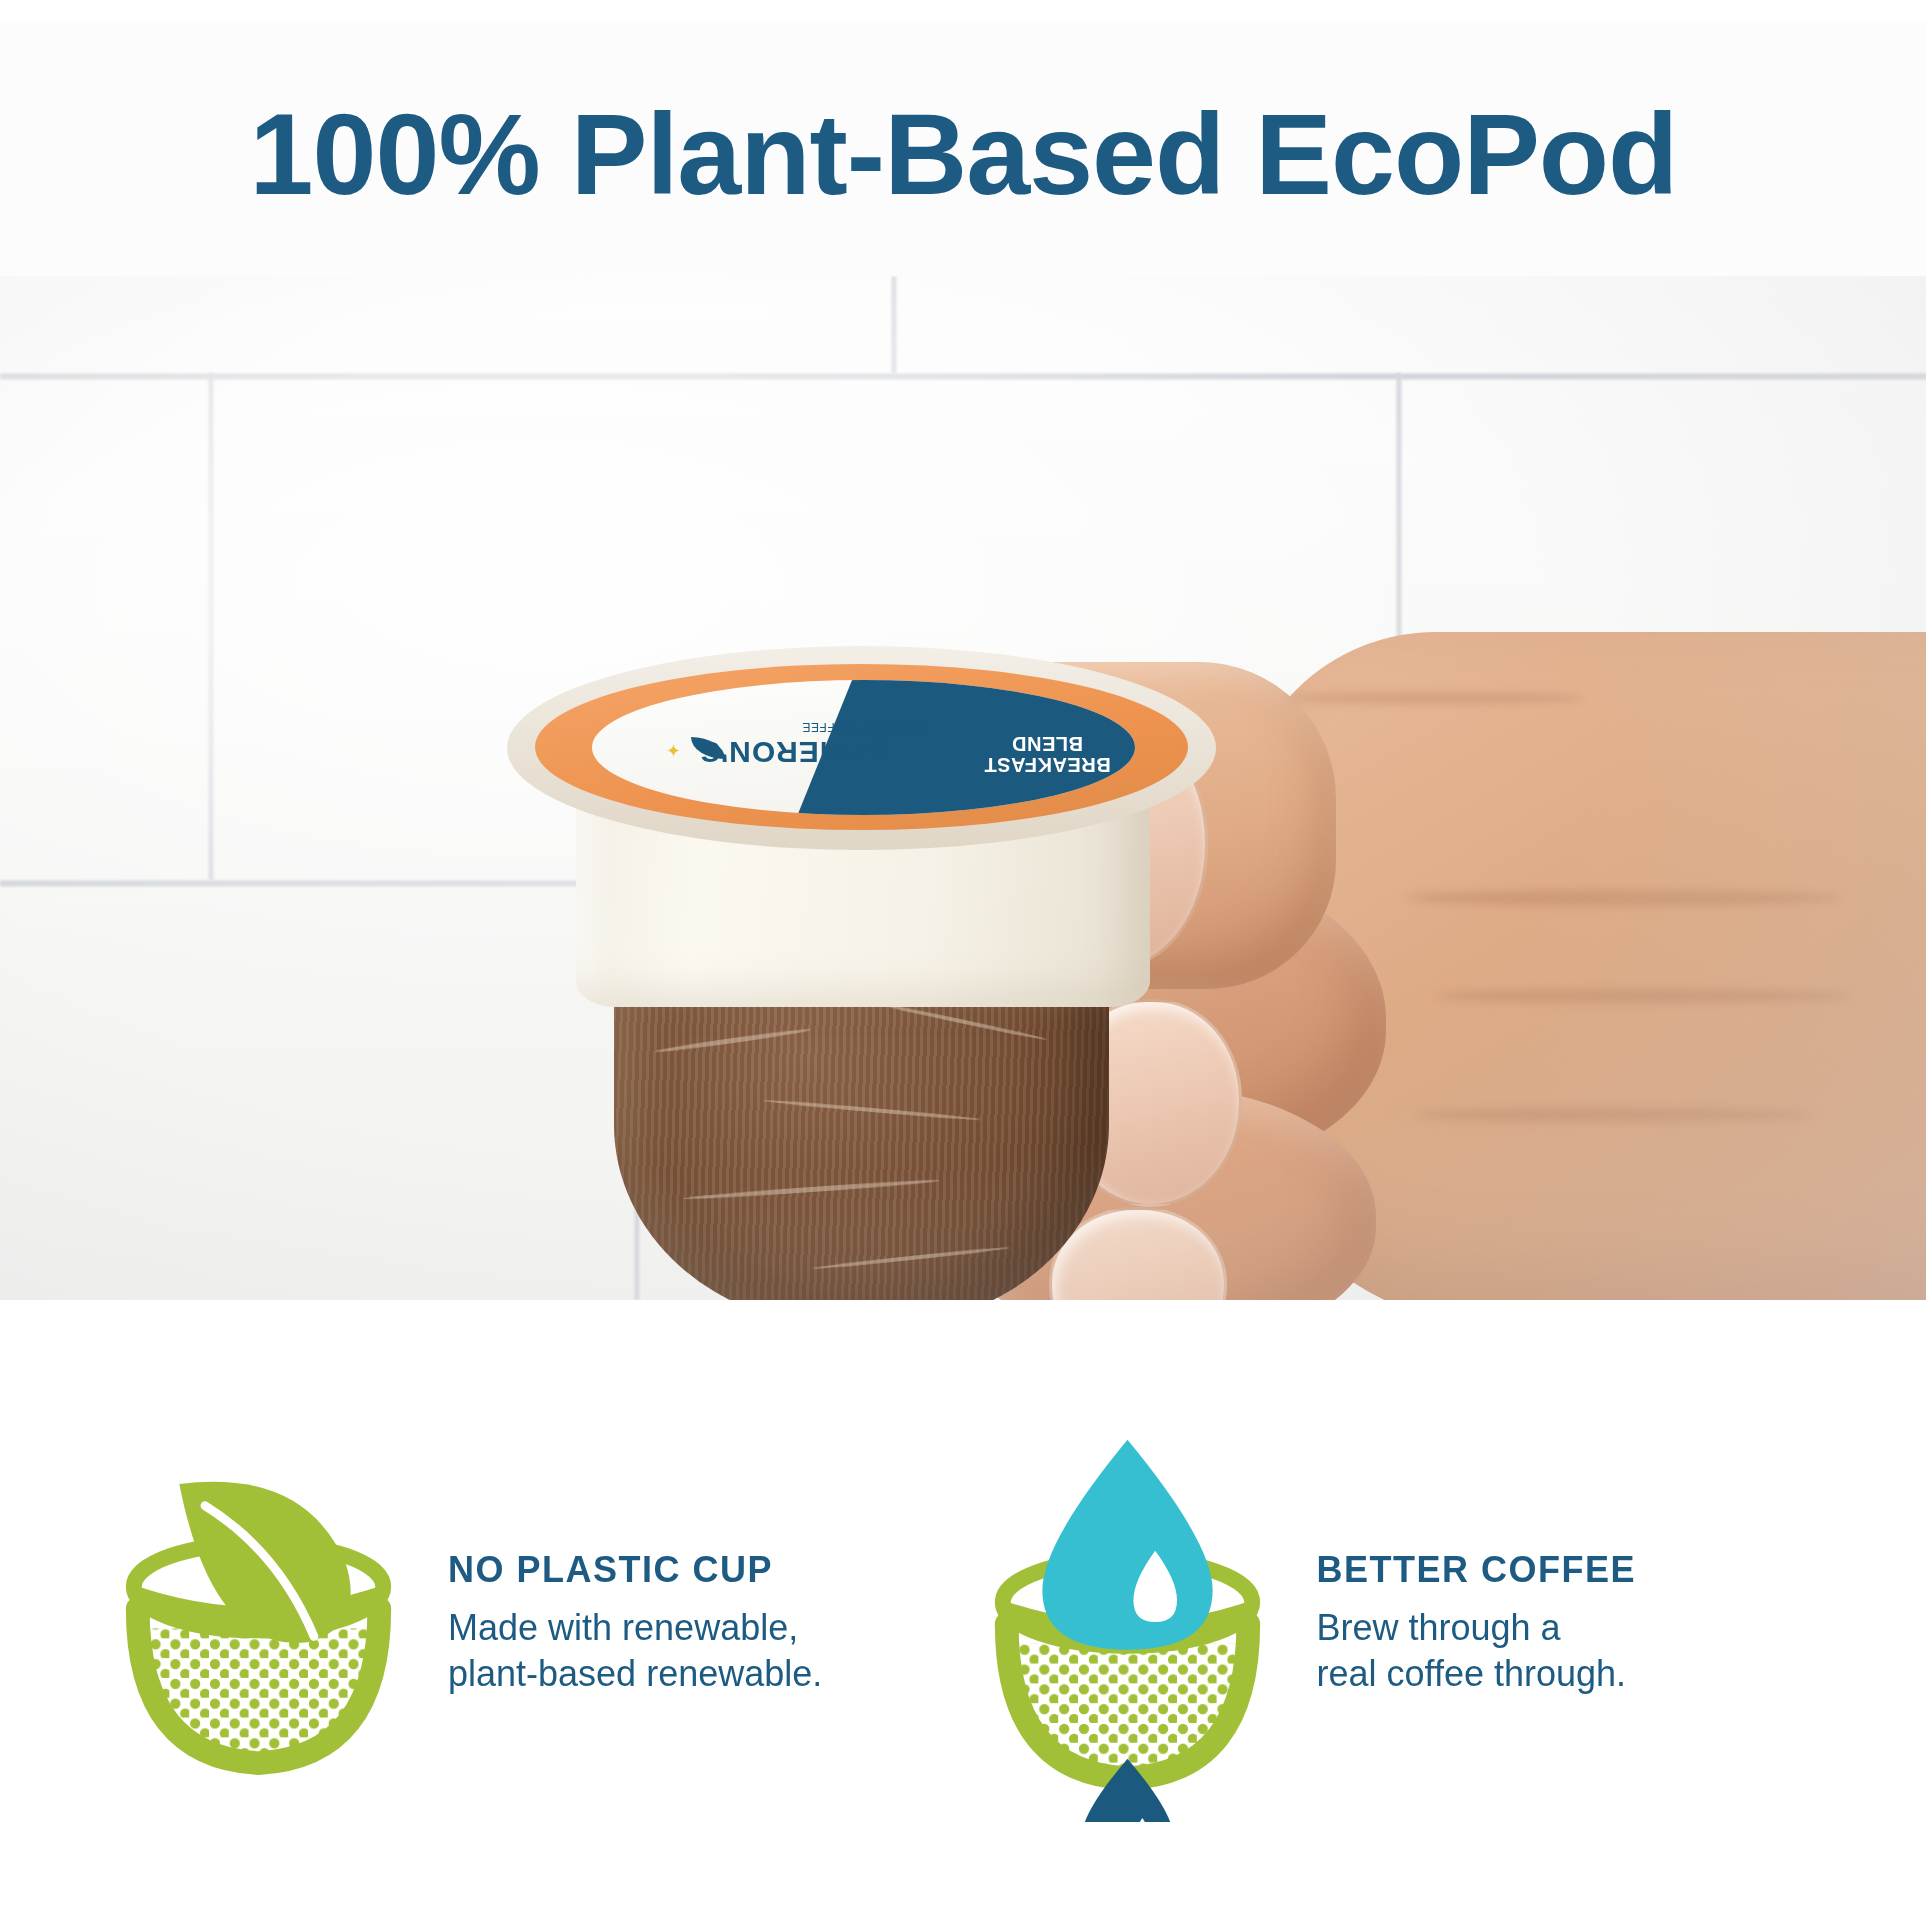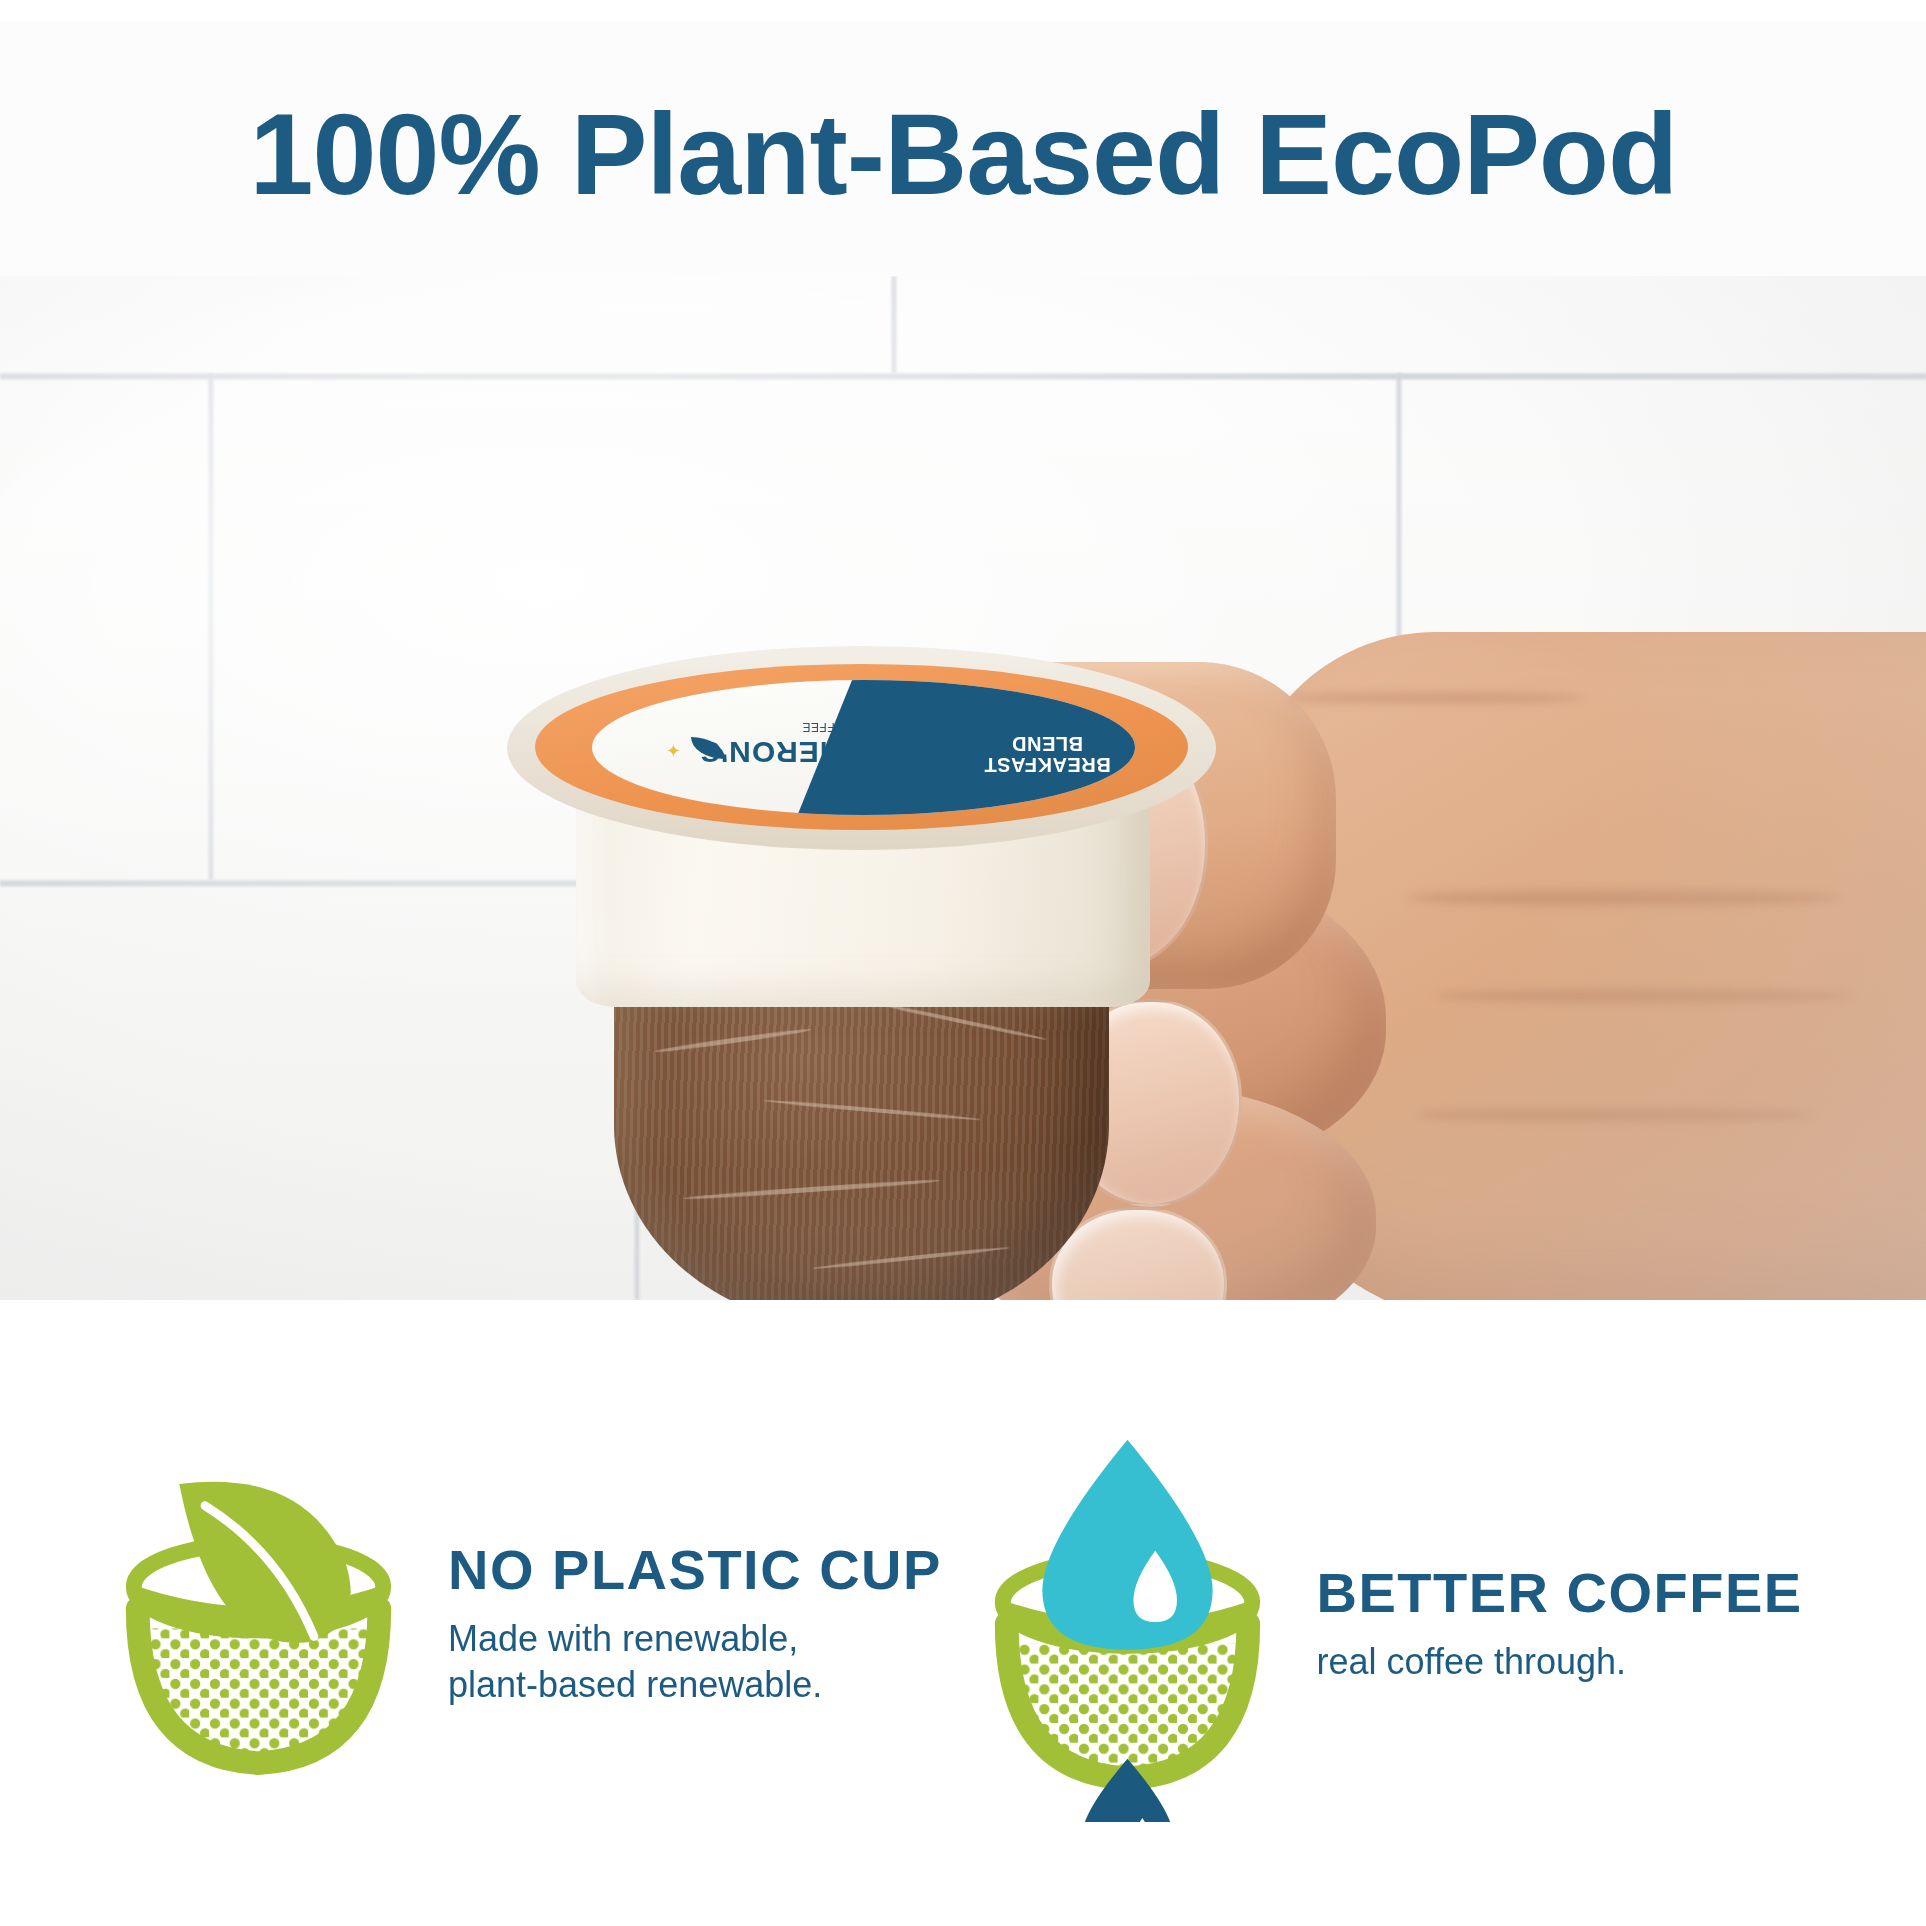--- a/index.html
+++ b/index.html
@@ -168,21 +168,21 @@
   .features {
     position:absolute; left:0; top:1279px; width:1927px; height:647px;
     background:#ffffff;
     display:flex; align-items:center;
     padding:0 95px;
   }
   .feature { display:flex; align-items:center; width:50%; }
   .feature-icon { width:327px; flex:0 0 327px; display:flex; align-items:center; justify-content:center; }
   .feature-text { padding-left:26px; }
   .feature-title {
-    font-size:56px; font-weight:bold; color:#1d5b82;
+    font-size:36px; font-weight:bold; color:#1d5b82;
     letter-spacing:1.5px; line-height:1.1; margin-bottom:16px;
     white-space:nowrap;
   }
   .feature-body {
     font-size:36px; color:#1d5b82; line-height:1.28; font-weight:400;
   }
   .feature-body span { display:block; white-space:nowrap; }
 </style>
 </head>
 <body>
@@ -306,20 +306,21 @@
           <path d="M150 14 Q236 118 236 166 Q236 226 150 226 Q64 226 64 166 Q64 118 150 14 Z" fill="#35bfd0"></path>
           <path d="M178 126 Q200 156 200 176 Q200 198 178 198 Q156 198 156 176 Q156 156 178 126 Z" fill="#ffffff"></path>
 
           <path d="M150 336 Q196 390 196 414 Q196 446 150 446 Q104 446 104 414 Q104 390 150 336 Z" fill="#1b5a7e"></path>
           <path d="M165 396 Q178 416 178 428 Q178 441 165 441 Q152 441 152 428 Q152 416 165 396 Z" fill="#ffffff"></path>
         </svg>
       </div>
       <div class="feature-text">
         <div class="feature-title">BETTER COFFEE</div>
         <div class="feature-body">
+          <span>Brew through a</span>
           <span>real coffee through.</span>
         </div>
       </div>
     </div>
 
   </div>
 </div>
 
 
 </body></html>

